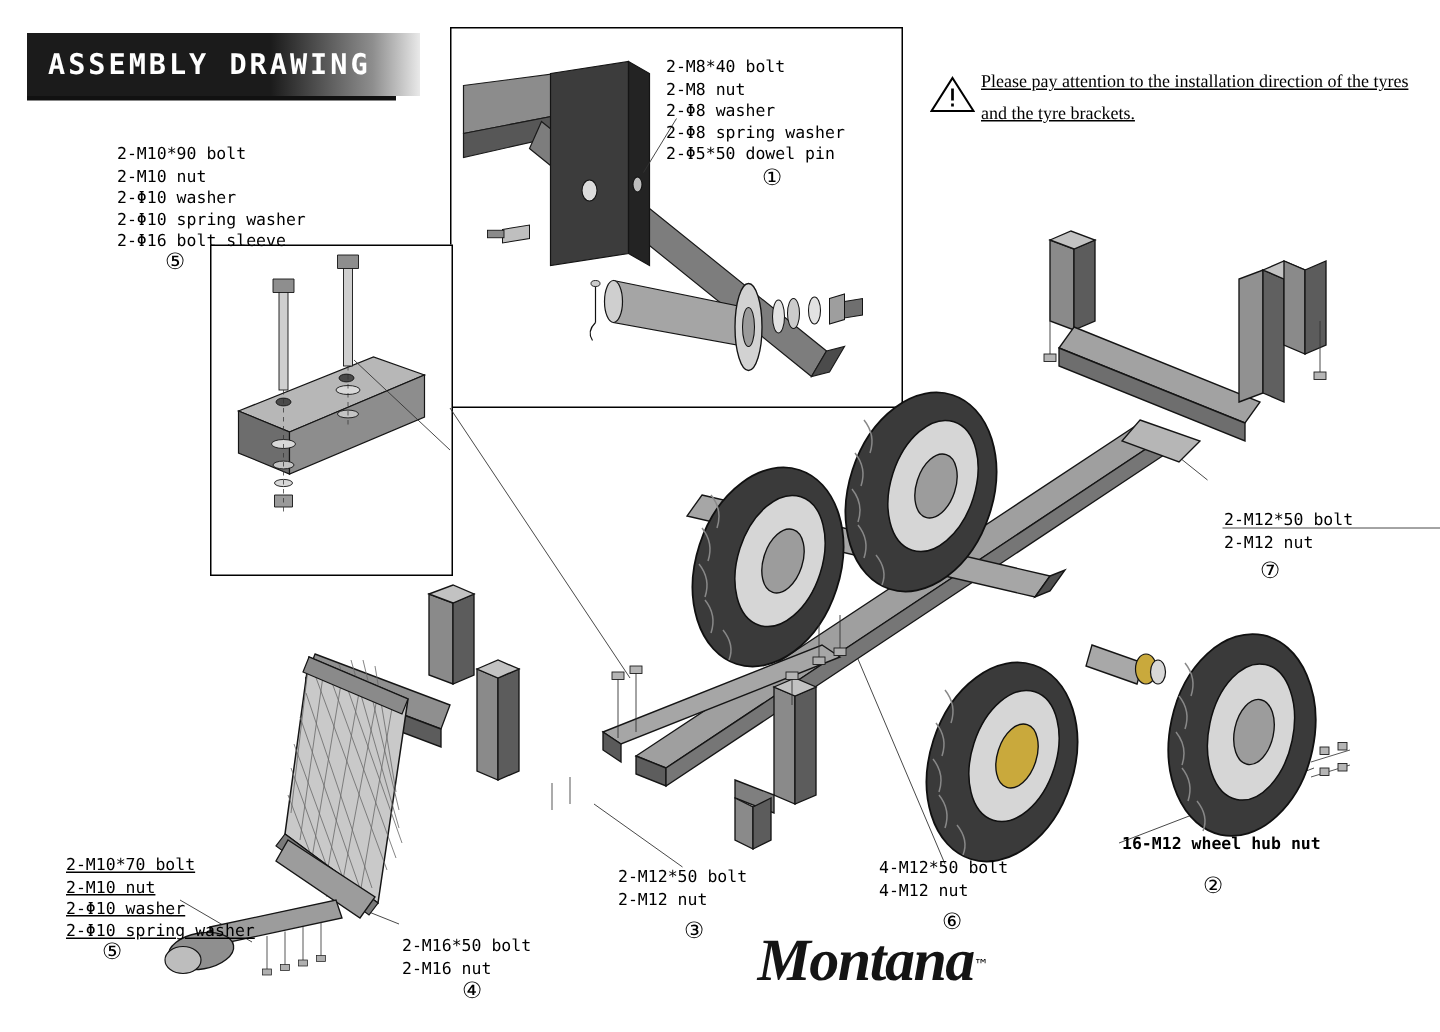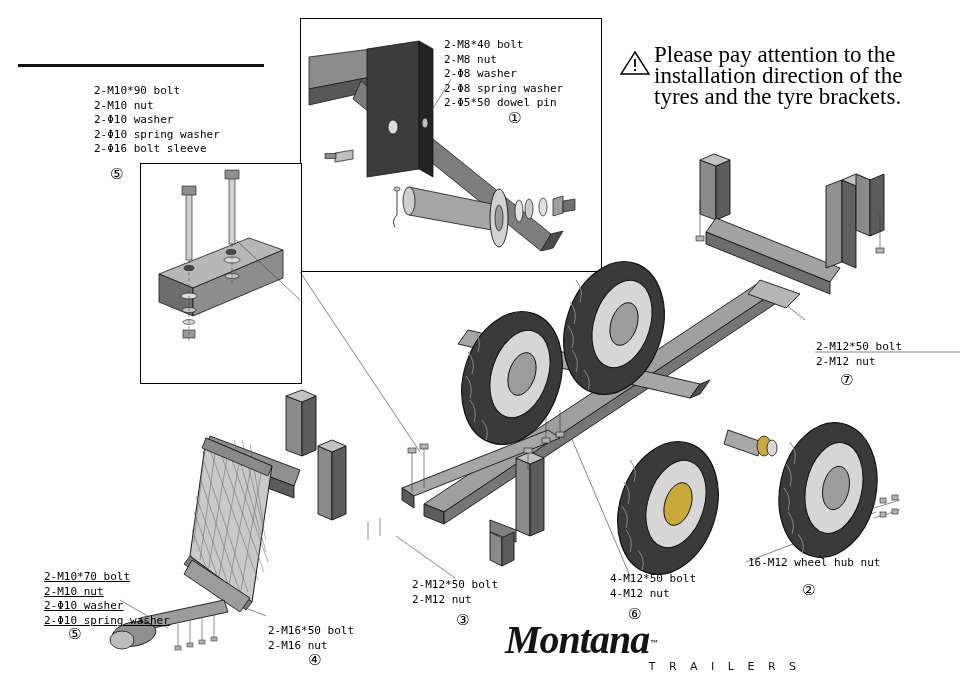--- a/index.html
+++ b/index.html
@@ -58,23 +58,24 @@
 
   
   #warning-note {
     left: 620px; top: 44px;
     width: 320px;
   }
   #warning-row { display: flex; align-items: flex-start; }
   #warning-icon { width: 34px; flex: 0 0 34px; padding-top: 6px; }
   #warning-text {
     font-family: "Liberation Serif", serif;
-    font-size: 23px;
+    font-size: 12px;
     line-height: 21px;
     color: #000;
+    text-decoration: underline;
   }
 
   
   .inset {
     border: 1px solid #000;
     background: #ffffff;
   }
   #inset-1 { left: 300px; top: 18px; width: 300px; height: 252px; }
   #inset-5 { left: 140px; top: 163px; width: 160px; height: 219px; }
 
@@ -109,20 +110,23 @@
 
   svg { display: block; }
   .ln { stroke: #111; stroke-width: 0.8; fill: none; }
   .lnthin { stroke: #333; stroke-width: 0.6; fill: none; }
 </style>
 </head>
 <body>
 
 <div id="page">
 
+  <div id="title-banner" class="abs">
+    <span id="title-text">ASSEMBLY  DRAWING</span>
+  </div>
   <div id="title-underline" class="abs"></div>
 
   <div id="warning-note" class="abs">
     <div id="warning-row">
       <div id="warning-icon">
         <svg width="30" height="26" viewBox="0 0 30 26">
           <polygon points="15,2 29,24 1,24" fill="none" stroke="#000" stroke-width="1.4"></polygon>
           <rect x="14.1" y="9" width="1.8" height="8" fill="#000"></rect>
           <rect x="14.1" y="19" width="1.8" height="2" fill="#000"></rect>
         </svg>
@@ -196,21 +200,21 @@
       <rect x="88" y="14" width="6" height="66" fill="#cfcfcf" stroke="#141414" stroke-width="0.6"></rect>
       <polygon points="84,6 98,6 98,15 84,15" fill="#8e8e8e" stroke="#141414" stroke-width="0.6"></polygon>
       <ellipse cx="91" cy="96" rx="8" ry="3" fill="#d8d8d8" stroke="#141414" stroke-width="0.6"></ellipse>
       <ellipse cx="91" cy="112" rx="7" ry="2.6" fill="#c4c4c4" stroke="#141414" stroke-width="0.6"></ellipse>
 
       <path d="M48,96 L48,180" stroke="#333" stroke-width="0.5" stroke-dasharray="3,3" fill="none"></path>
       <path d="M91,80 L91,120" stroke="#333" stroke-width="0.5" stroke-dasharray="3,3" fill="none"></path>
     </svg>
   </div>
 
-  <div class="callout abs" style="left:78px; top:84px;margin-left:16px;">2-M10*90 bolt
+  <div class="callout abs" style="left:78px; top:96px;">2-M10*90 bolt
 2-M10 nut
 2-Φ10 washer
 2-Φ10 spring washer
 2-Φ16 bolt sleeve</div>
   <div class="marker abs" style="left:110px; top:166px;">⑤</div>
 
   <svg class="abs" style="left:0; top:0;" width="960" height="688" viewBox="0 0 960 688">
 
     <path d="M300,272 L420,452" class="lnthin"></path>
     <path d="M236,240 L300,300" class="lnthin"></path>
@@ -420,31 +424,30 @@
   <div class="marker abs" style="left:68px; top:626px;">⑤</div>
 
   <div class="callout abs" style="left:268px; top:624px;">2-M16*50 bolt
 2-M16 nut</div>
   <div class="marker abs" style="left:308px; top:652px;">④</div>
 
   <div class="callout abs" style="left:412px; top:578px;">2-M12*50 bolt
 2-M12 nut</div>
   <div class="marker abs" style="left:456px; top:612px;">③</div>
 
-  <div class="callout abs" style="left:586px; top:572px;margin-left:24px;">4-M12*50 bolt
+  <div class="callout abs" style="left:586px; top:572px;">4-M12*50 bolt
 4-M12 nut</div>
   <div class="marker abs" style="left:628px; top:606px;">⑥</div>
 
   <div class="callout abs" style="left:816px; top:340px;">2-M12*50 bolt
 2-M12 nut</div>
   <div class="marker abs" style="left:840px; top:372px;">⑦</div>
 
-  <div class="callout abs" style="left:748px; top:556px;">16-M12 wheel hub nut</div>
+  <div class="callout abs" style="left:748px; top:556px;font-weight:bold;">16-M12 wheel hub nut</div>
   <div class="marker abs" style="left:802px; top:582px;">②</div>
 
   <div id="brand" class="abs">
     <div>
       <span id="brand-word">Montana</span><span id="brand-tm">™</span>
     </div>
-    <div id="brand-sub">T R A I L E R S</div>
   </div>
 
 </div>
 
 </body></html>

